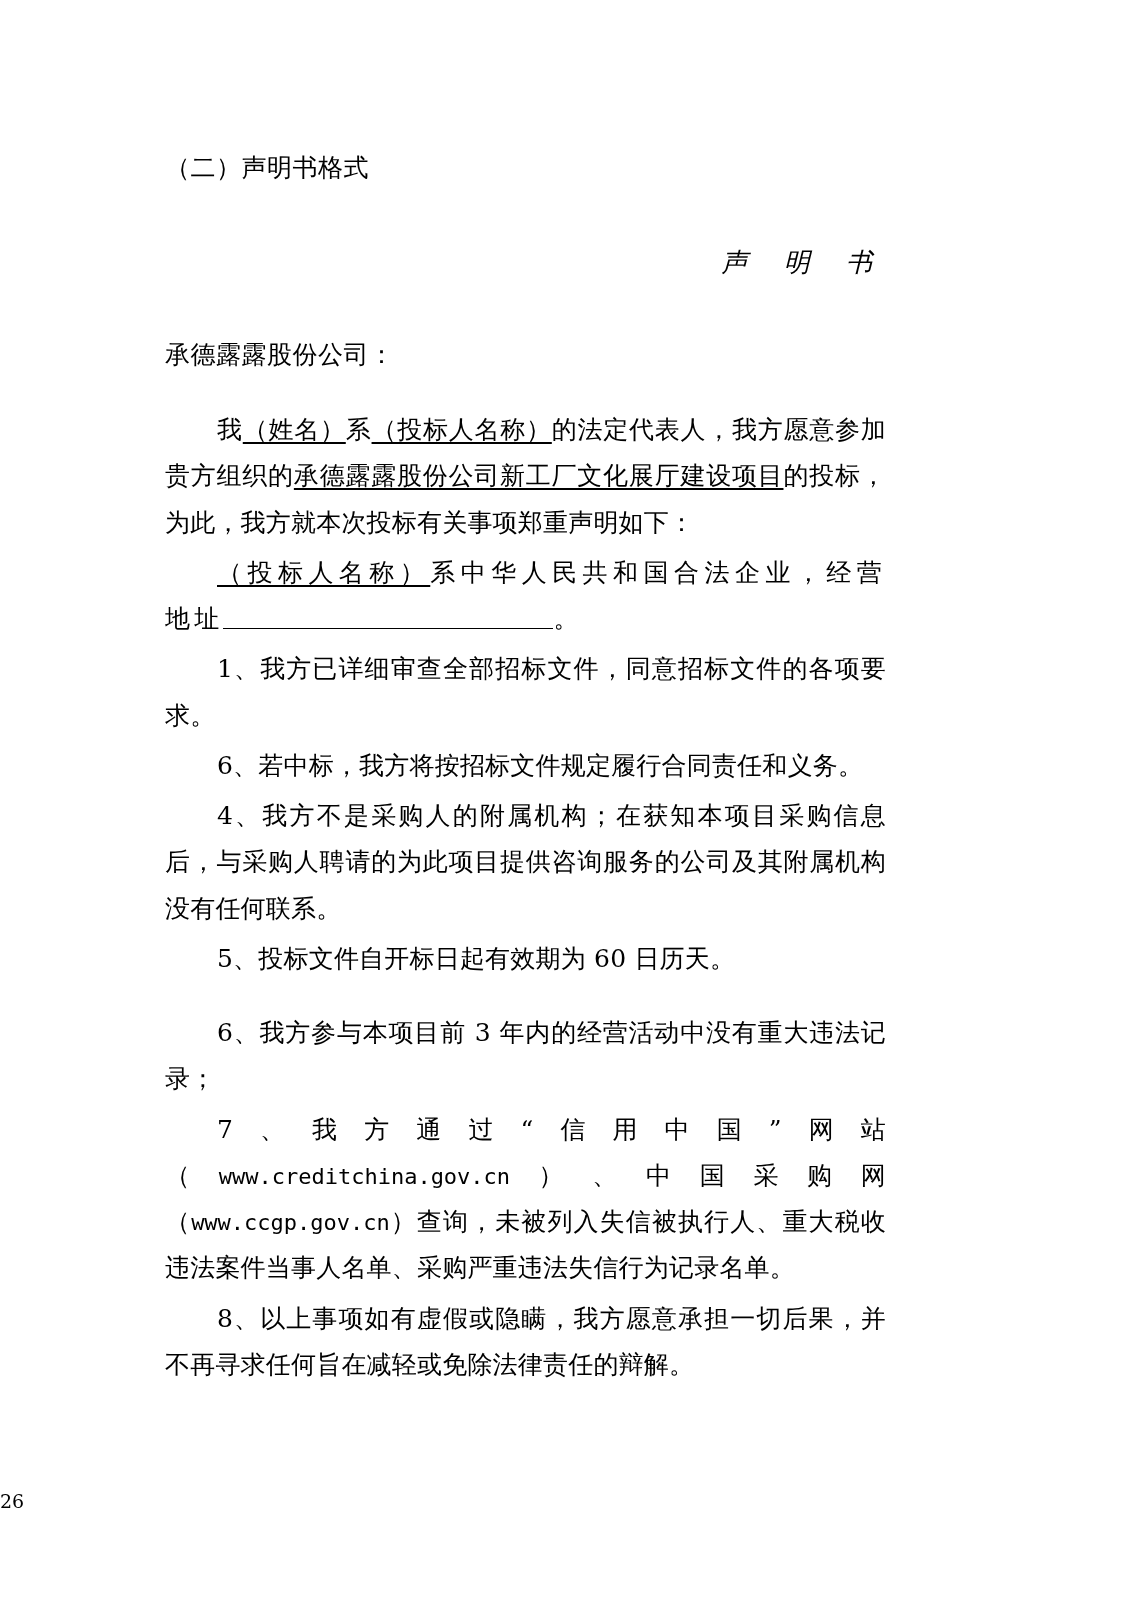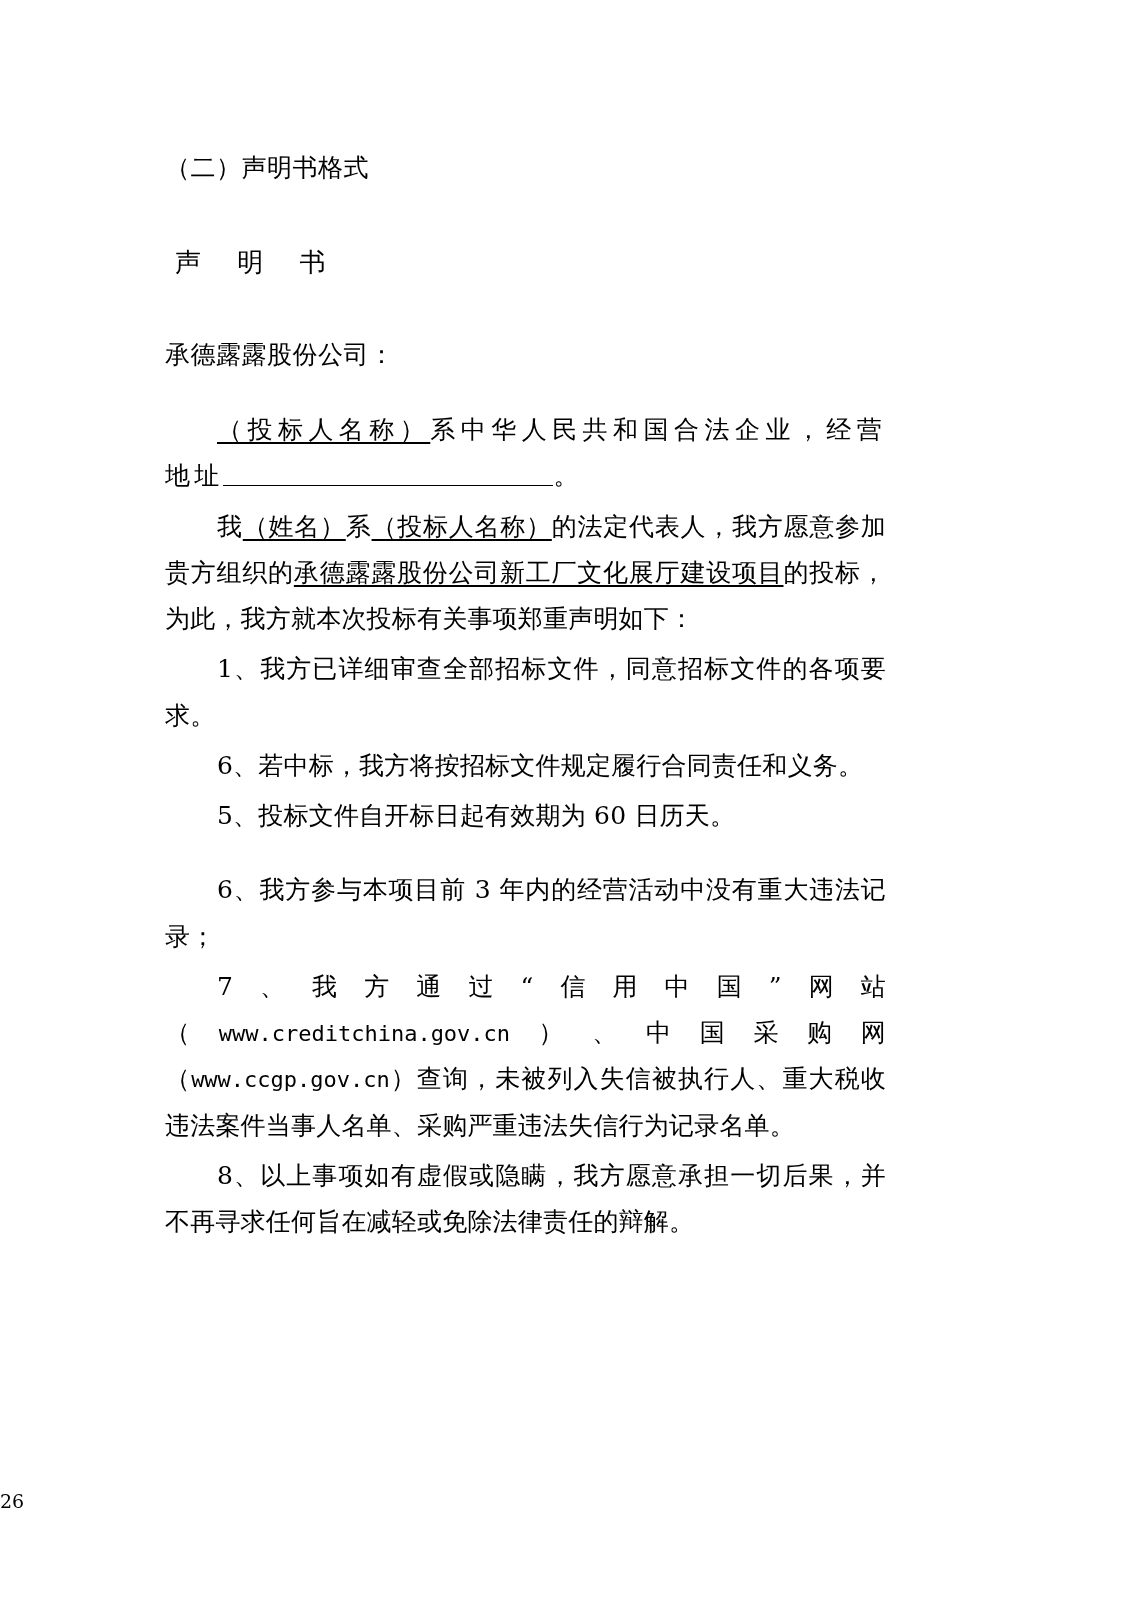--- a/index.html
+++ b/index.html
@@ -22,25 +22,26 @@
     box-sizing: border-box;
     padding: 150px 175px 0 165px;
   }
   .section-heading {
     font-size: 25px;
     line-height: 1.4;
     letter-spacing: 0.5px;
     margin: 0 0 60px 0;
   }
   .doc-title {
-    text-align: left;
+    text-align: right;
     font-size: 26px;
     letter-spacing: 14px;
     margin: 0 0 58px 0;
     padding-left: 10px;
+    font-style: italic;
   }
   .salutation {
     font-size: 25px;
     margin: 0 0 36px 0;
     letter-spacing: 0.5px;
   }
   p.body-par {
     font-size: 25px;
     line-height: 1.85;
     margin: 0 0 4px 0;
@@ -85,30 +86,31 @@
 <body>
 
 <div class="page">
 
   <div class="section-heading">（二）声明书格式</div>
 
   <div class="doc-title">声 明 书</div>
 
   <div class="salutation">承德露露股份公司：</div>
 
+  <p class="body-par">
+    <span>我</span><span class="u">（姓名）</span><span>系</span><span class="u">（投标人名称）</span><span>的法定代表人，我方愿意参加贵方组织的</span><span class="u">承德露露股份公司新工厂文化展厅建设项目</span><span>的投标，为此，我方就本次投标有关事项郑重声明如下：</span>
+  </p>
+
   <p class="body-par spread">
     <span class="u">（投标人名称）</span><span>系中华人民共和国合法企业，经营地址</span><span class="blank-line"></span><span>。</span>
   </p>
 
-  <p class="body-par">
-    <span>我</span><span class="u">（姓名）</span><span>系</span><span class="u">（投标人名称）</span><span>的法定代表人，我方愿意参加贵方组织的</span><span class="u">承德露露股份公司新工厂文化展厅建设项目</span><span>的投标，为此，我方就本次投标有关事项郑重声明如下：</span>
-  </p>
-
   <p class="body-par">1、我方已详细审查全部招标文件，同意招标文件的各项要求。</p>
   <p class="body-par">6、若中标，我方将按招标文件规定履行合同责任和义务。</p>
+  <p class="body-par">4、我方不是采购人的附属机构；在获知本项目采购信息后，与采购人聘请的为此项目提供咨询服务的公司及其附属机构没有任何联系。</p>
   <p class="body-par">5、投标文件自开标日起有效期为 60 日历天。</p>
   <p class="body-par bold">6、我方参与本项目前 3 年内的经营活动中没有重大违法记录；</p>
 
   <p class="body-par">
     <span>7、我方通过“信用中国”网站（</span><span class="mono">www.creditchina.gov.cn</span><span>）、中国采购网（</span><span class="mono">www.ccgp.gov.cn</span><span>）查询，未被列入失信被执行人、重大税收违法案件当事人名单、采购严重违法失信行为记录名单。</span>
   </p>
 
   <p class="body-par">8、以上事项如有虚假或隐瞒，我方愿意承担一切后果，并不再寻求任何旨在减轻或免除法律责任的辩解。</p>
 
   <div class="page-number">26</div>

